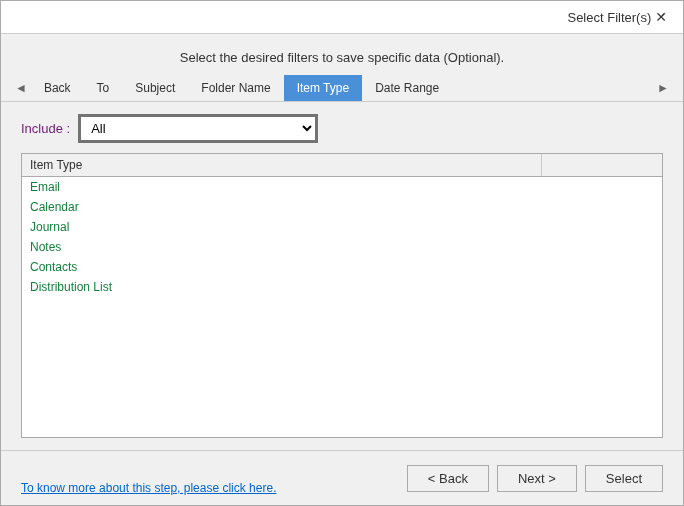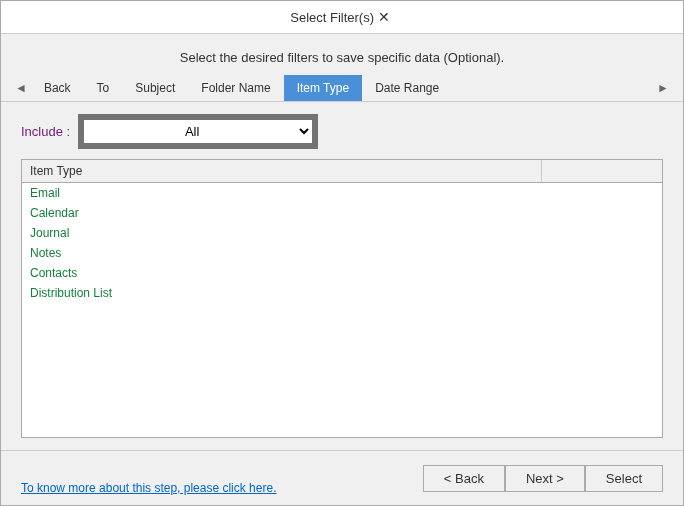--- a/index.html
+++ b/index.html
@@ -19,21 +19,21 @@
       background: #f0f0f0;
       border: 1px solid #aaa;
       box-shadow: 2px 2px 8px rgba(0,0,0,0.3);
       display: flex;
       flex-direction: column;
     }
     .title-bar {
       background: #fff;
       padding: 8px 12px;
       display: flex;
-      justify-content: center;
+      justify-content: flex-end;
       align-items: center;
       border-bottom: 1px solid #ccc;
     }
     .title-bar-title {
       font-size: 13px;
       color: #333;
     }
     .title-bar-close {
       cursor: pointer;
       font-size: 14px;
@@ -91,23 +91,22 @@
     }
     .include-label {
       font-size: 13px;
       margin-right: 8px;
       color: #701a75;
     }
     .include-select {
       width: 240px;
       padding: 3px 6px;
       font-size: 13px;
-      border: 6px solid #737373;
+      border: 3px solid #737373;
       background: #fff;
-      text-align: center;
     }
     .list-container {
       flex: 1;
       border: 1px solid #aaa;
       background: #fff;
       overflow-y: auto;
     }
     .list-header {
       display: flex;
       background: #f0f0f0;
@@ -141,20 +140,21 @@
     }
     .help-link {
       color: #0066cc;
       text-decoration: underline;
       font-size: 12px;
       cursor: pointer;
       margin-top: 20px;
     }
     .footer-buttons {
       display: flex;
+      gap: 8px;
     }
     .btn {
       padding: 5px 20px;
       font-size: 13px;
       border: 1px solid #aaa;
       background: #f0f0f0;
       cursor: pointer;
       color: #333;
       min-width: 75px;
     }

